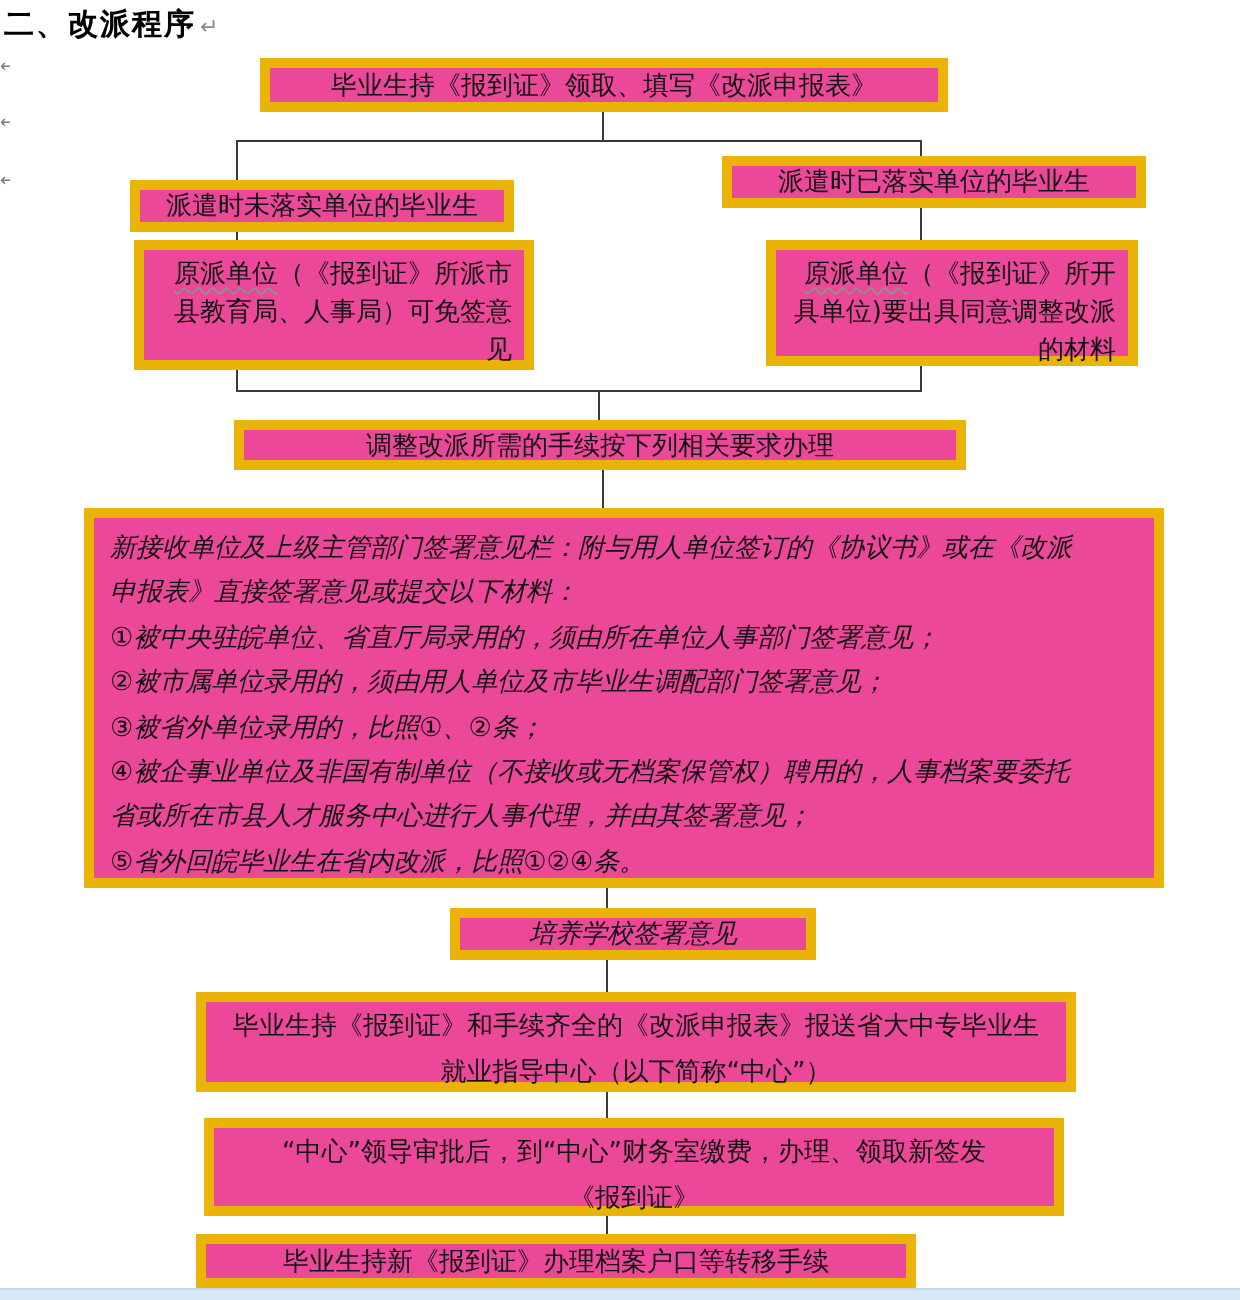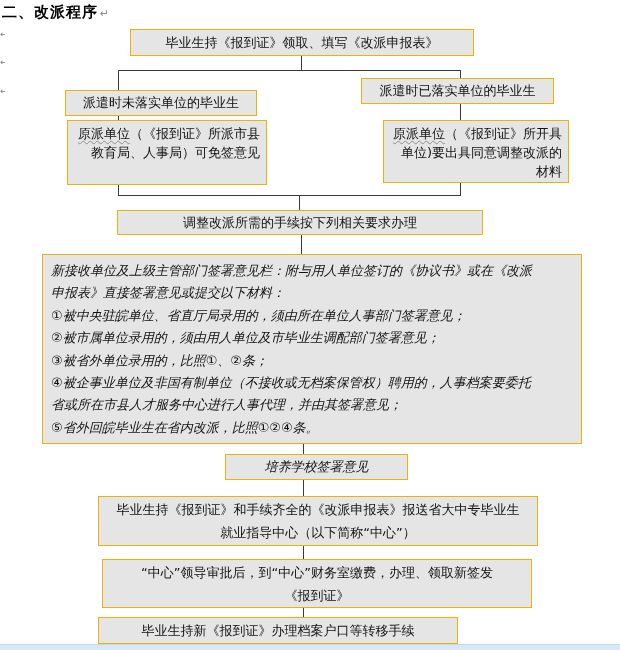--- a/index.html
+++ b/index.html
@@ -13,22 +13,22 @@
     position:absolute; left:2px; top:3px;
     font-size:15px; font-weight:bold; letter-spacing:1px; color:#000;
     white-space:nowrap;
   }
   .pmark { color:#8a8a8a; font-weight:normal; font-size:11px; margin-left:2px; }
   .margin-mark {
     position:absolute; left:0; width:5px; height:10px; overflow:hidden;
     color:#7d7d7d; font-size:9px; line-height:10px;
   }
   .box {
-    position:absolute; background:#e5e5e5;
-    border:1px solid #eab308; z-index:2;
+    position:absolute; background:#ec4899;
+    border:5px solid #eab308; z-index:2;
     font-size:13px; color:#111;
   }
   .box.center { display:flex; align-items:center; justify-content:center; text-align:center; }
   .box.padded { padding:3px 6px; line-height:19px; text-align:right; }
   .hline { position:absolute; height:1px; background:#3a3a3a; z-index:1; }
   .vline { position:absolute; width:1px; background:#3a3a3a; z-index:1; }
   .wavy {
     text-decoration-line:underline;
     text-decoration-style:wavy;
     text-decoration-color:#8f8f8f;
@@ -72,21 +72,21 @@
   <div class="vline" style="left:303px; top:544px; height:15px;"></div>
   <div class="vline" style="left:303px; top:607px; height:10px;"></div>
 
   <div class="box center" style="left:130px; top:29px; width:344px; height:27px;">
     <span>毕业生持《报到证》领取、填写《改派申报表》</span>
   </div>
 
   <div class="box center" style="left:65px; top:78px; width:192px; height:26px;margin-top:12px;">
     <span>派遣时未落实单位的毕业生</span>
   </div>
-  <div class="box center" style="left:361px; top:78px; width:193px; height:26px;">
+  <div class="box center" style="left:361px; top:78px; width:212px; height:26px;">
     <span>派遣时已落实单位的毕业生</span>
   </div>
 
   <div class="box padded" style="left:67px; top:120px; width:200px; height:65px;">
     <span class="wavy">原派单位</span><span>（《报到证》所派市县教育局、人事局）可免签意见</span>
   </div>
   <div class="box padded" style="left:383px; top:120px; width:186px; height:63px;">
     <span class="wavy">原派单位</span><span>（《报到证》所开具单位)要出具同意调整改派的材料</span>
   </div>
 

